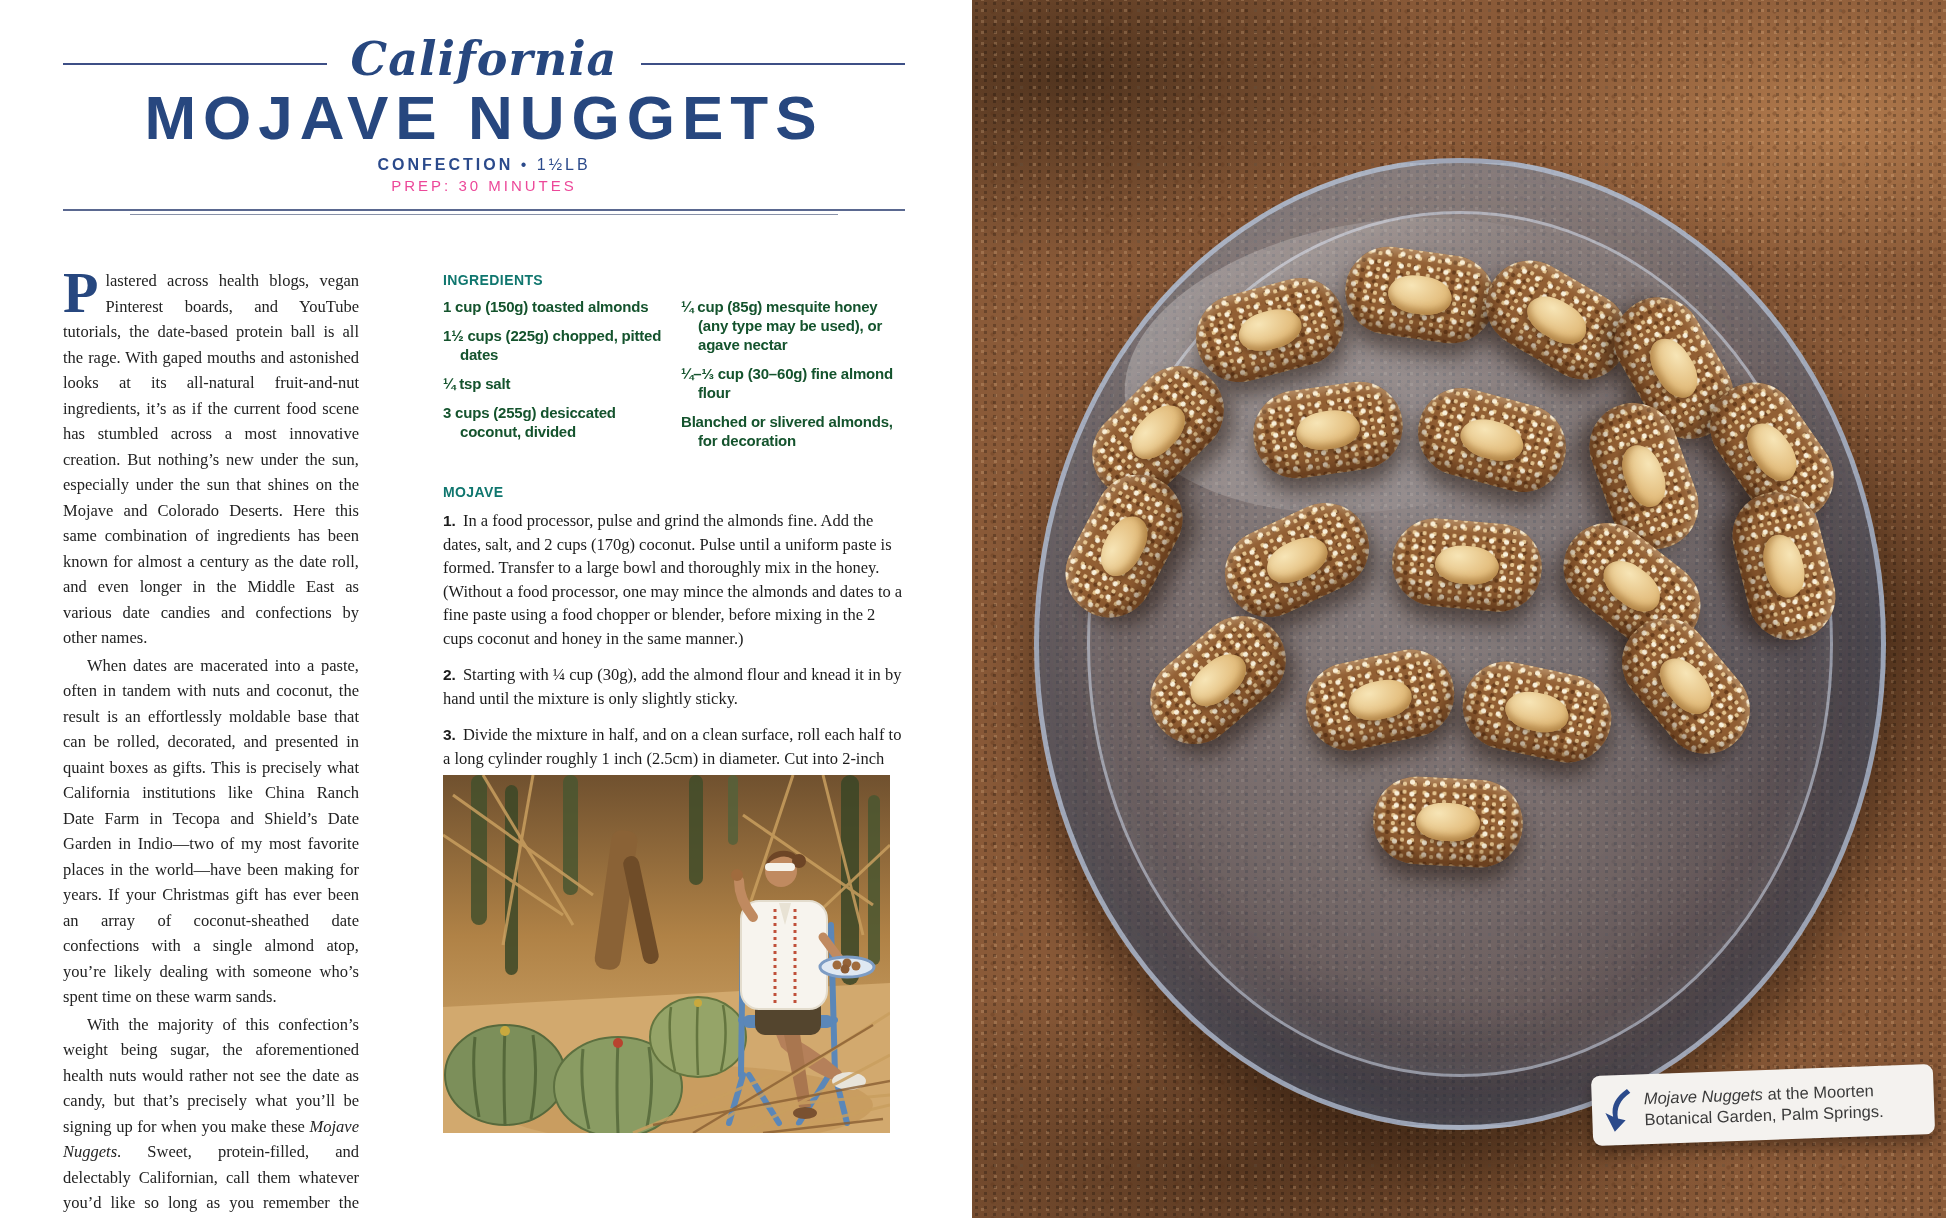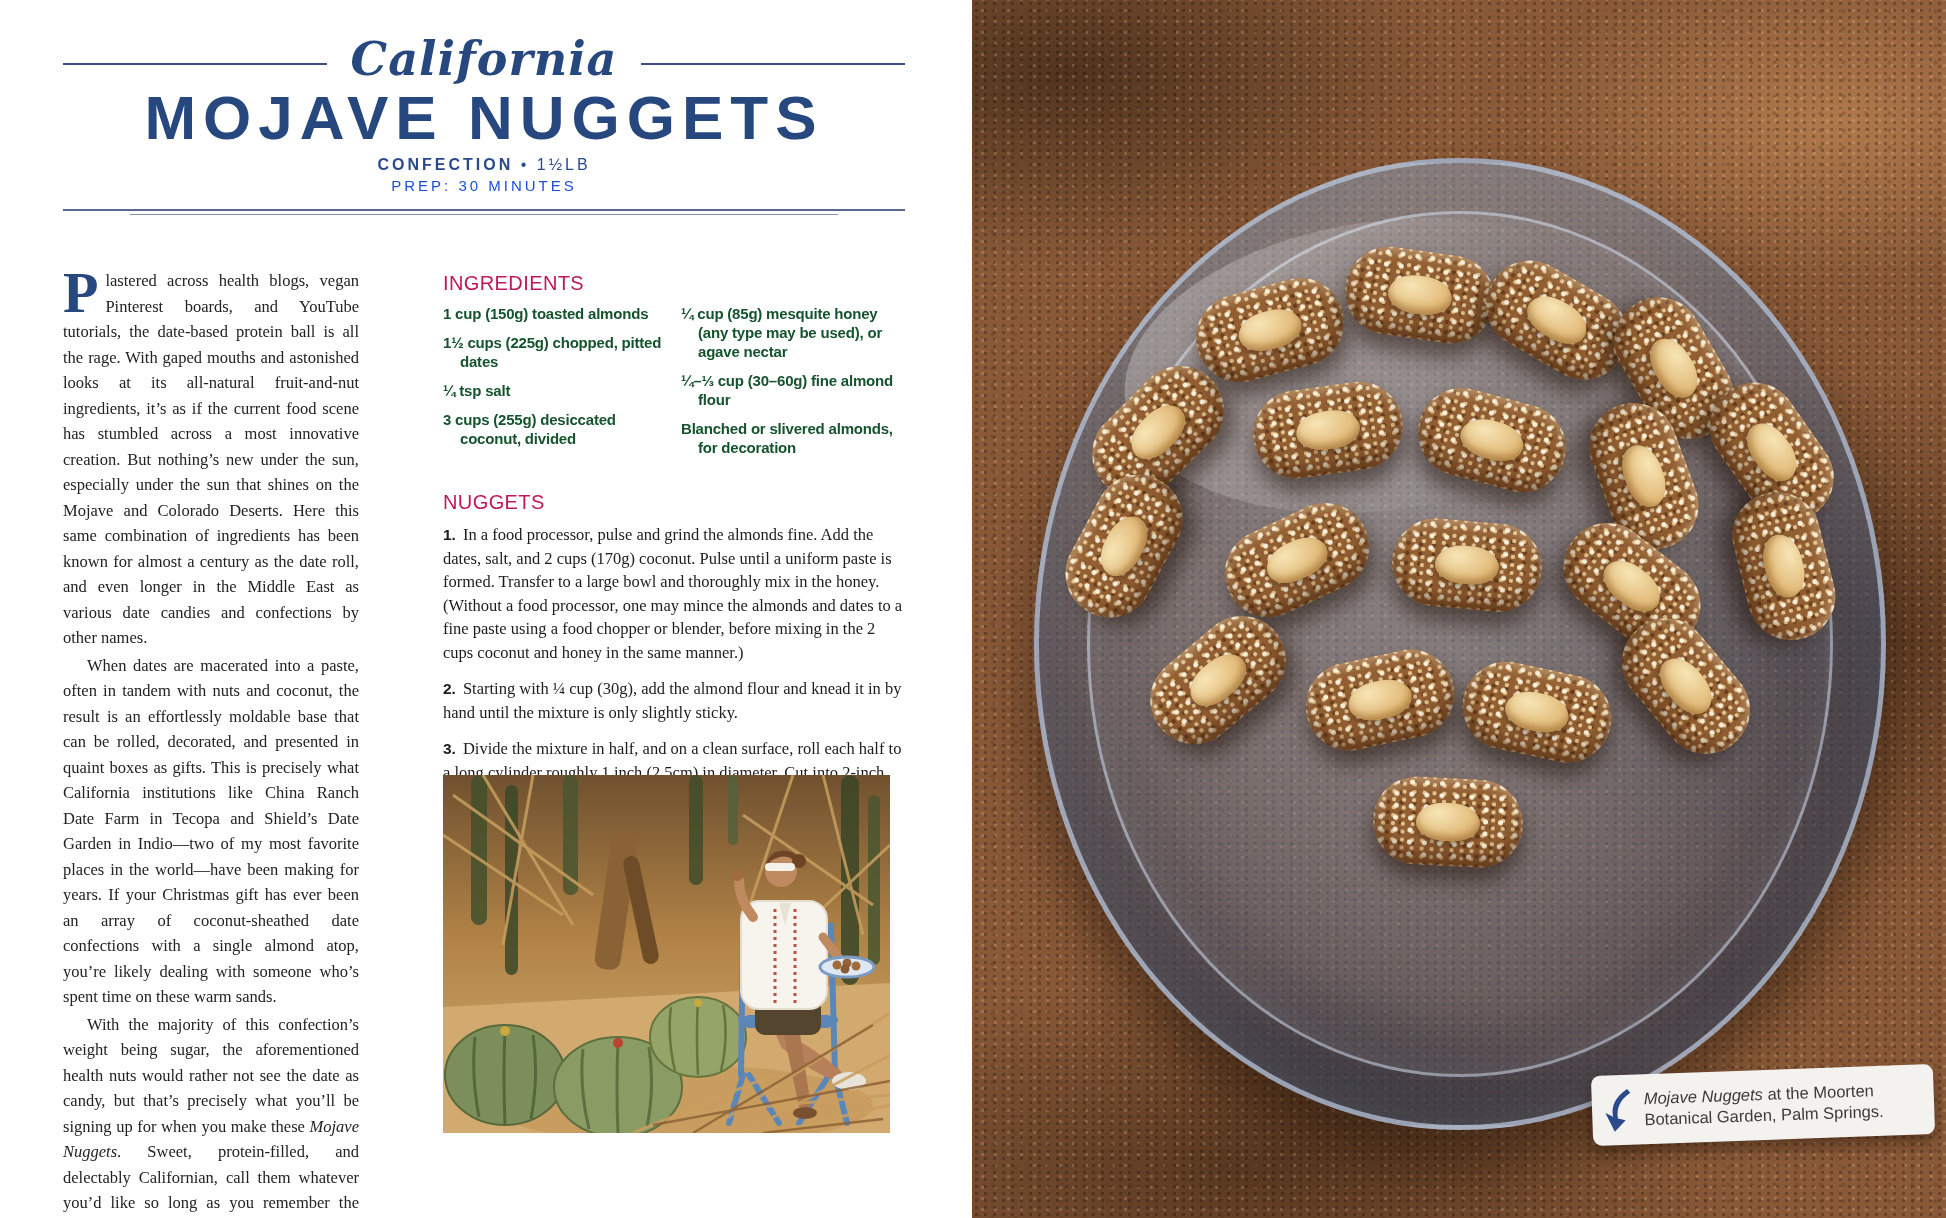--- a/index.html
+++ b/index.html
@@ -20,43 +20,43 @@
     font-size:46px; color:#27477f; letter-spacing:1px; line-height:1; padding-bottom:10px;
   }
   .recipe-title {
     margin-top:-8px; font-family:"Liberation Sans","DejaVu Sans",sans-serif; font-weight:bold;
     font-size:62px; letter-spacing:7px; color:#27477f; line-height:1.1;
   }
   .meta-line1 { margin-top:4px; font-family:"Liberation Sans","DejaVu Sans",sans-serif;
     font-size:16px; letter-spacing:3px; color:#2b4a8b; }
   .meta-line1 .cat { font-weight:bold;text-align:right; }
   .meta-line2 { margin-top:3px; font-family:"Liberation Sans","DejaVu Sans",sans-serif;
-    font-size:15px; letter-spacing:3px; color:#1d4ed8; }
+    font-size:15px; letter-spacing:3px; color:#ec4899; }
   .double-rule { position:relative; margin-top:15px; height:8px; }
   .double-rule .dr1 { position:absolute; left:0; right:0; top:0; height:1.5px; background:#5a6890; }
   .double-rule .dr2 { position:absolute; left:67px; right:67px; top:4.5px; height:1.5px; background:#8891a8; }
 
   
   .intro-col {
     position:absolute; left:63px; top:268px; width:296px;
     font-size:16.5px; line-height:25.5px; text-align:justify; color:#222;
   }
   .intro-col p { margin:0; }
   .intro-col p + p { margin-top:2px; text-indent:24px; }
   .dropcap {
     float:left; font-size:58px; line-height:44px; font-weight:bold; color:#27477f;
     margin:3px 7px 0 0; font-family:"Liberation Serif","DejaVu Serif",serif;
   }
   .it { font-style:italic; }
 
   
   .recipe-col { position:absolute; left:443px; top:272px; width:462px; }
   .sec-heading {
-    font-family:"Liberation Sans","DejaVu Sans",sans-serif; font-weight:normal; font-size:20px;
-    letter-spacing:0.4px; color:#be185d; margin-bottom:9px;
+    font-family:"Liberation Sans","DejaVu Sans",sans-serif; font-weight:bold; font-size:14px;
+    letter-spacing:0.4px; color:#0f766e; margin-bottom:9px;
   }
   .ing-cols { display:flex; gap:14px; }
   .ing-col { list-style:none; }
   .ing-col.c1 { width:224px; }
   .ing-col.c2 { width:224px; }
   .ing-col li {
     font-family:"Liberation Sans","DejaVu Sans",sans-serif; font-weight:bold; font-size:15px;
     line-height:19px; letter-spacing:-0.2px; color:#14532d;
     margin-bottom:10px; padding-left:17px; text-indent:-17px;
   }
@@ -196,21 +196,21 @@
           </ul>
           <ul class="ing-col c2">
             <li>¼ cup (85g) mesquite honey (any type may be used), or agave nectar</li>
             <li>¼–⅓ cup (30–60g) fine almond flour</li>
             <li>Blanched or slivered almonds, for decoration</li>
           </ul>
         </div>
       </div>
 
       <div class="method-sec">
-        <div class="sec-heading">NUGGETS</div>
+        <div class="sec-heading">MOJAVE</div>
         <p class="step"><span class="step-num">1.</span><span>In a food processor, pulse and grind the almonds fine. Add the dates, salt, and 2 cups (170g) coconut. Pulse until a uniform paste is formed. Transfer to a large bowl and thoroughly mix in the honey. (Without a food processor, one may mince the almonds and dates to a fine paste using a food chopper or blender, before mixing in the 2 cups coconut and honey in the same manner.)</span></p>
         <p class="step"><span class="step-num">2.</span><span>Starting with ¼ cup (30g), add the almond flour and knead it in by hand until the mixture is only slightly sticky.</span></p>
         <p class="step"><span class="step-num">3.</span><span>Divide the mixture in half, and on a clean surface, roll each half to a long cylinder roughly 1 inch (2.5cm) in diameter. Cut into 2-inch (3cm) portions, rolling each in the remaining 1 cup (85g) coconut. Top each log with a blanched or slivered almond and keep in an airtight container.</span></p>
       </div>
     </div>
 
     <div class="inset-photo">
       <svg viewBox="0 0 447 358">
         <defs>
           <linearGradient id="bgGrad" x1="0" y1="0" x2="0" y2="1">

